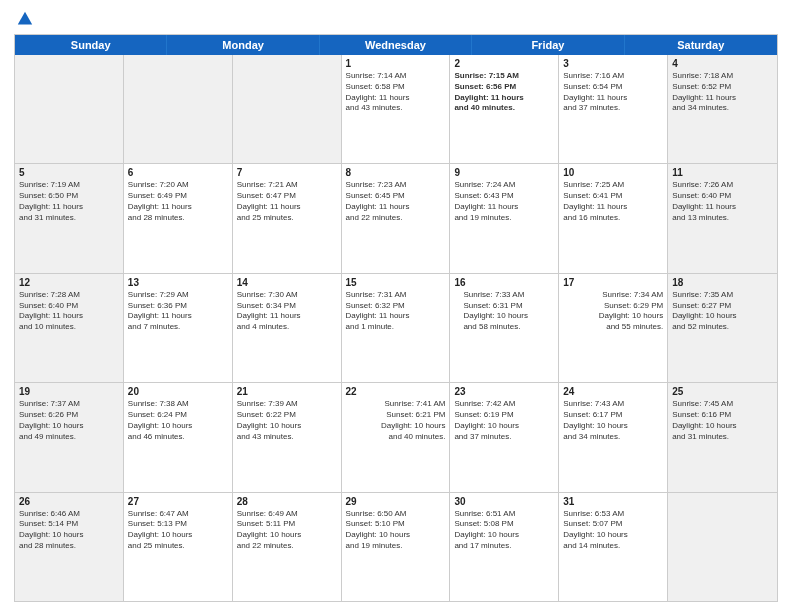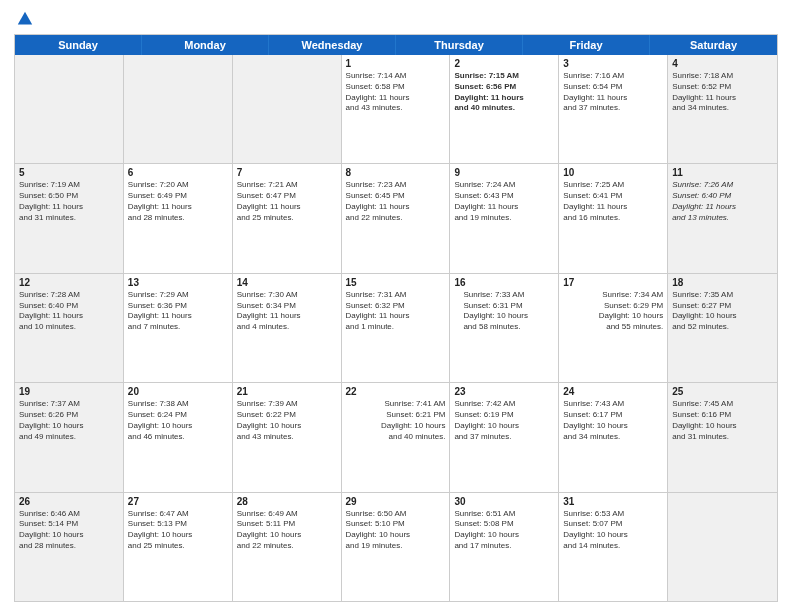--- a/index.html
+++ b/index.html
@@ -60,21 +60,21 @@
       color: #555;
     }
     .calendar {
       flex: 1;
       display: flex;
       flex-direction: column;
       border: 1px solid #ccc;
     }
     .cal-header {
       display: grid;
-      grid-template-columns: repeat(6, 1fr);
+      grid-template-columns: repeat(5, 1fr);
       background: #1565c0;
     }
     .cal-header-cell {
       color: #fff;
       font-size: 11px;
       font-weight: bold;
       text-align: center;
       padding: 4px 2px;
       border-right: 1px solid #2176cc;
     }
@@ -132,21 +132,20 @@
       <div class="month-title"></div>
       <div class="location"></div>
     </div>
   </div>
 
   <div class="calendar">
     <div class="cal-header">
     <div class="cal-header-cell">Sunday</div>
         <div class="cal-header-cell">Monday</div>
         <div class="cal-header-cell">Wednesday</div>
-        <div class="cal-header-cell">Thursday</div>
         <div class="cal-header-cell">Friday</div>
         <div class="cal-header-cell">Saturday</div>
       </div>
     <div class="cal-body">
     <div class="cal-row">
           <div class="cal-cell shaded empty"></div>
           <div class="cal-cell shaded empty"></div>
           <div class="cal-cell shaded empty"></div>
           <div class="cal-cell">
             <div class="day-num">1</div>
@@ -215,21 +214,21 @@
           </div>
           <div class="cal-cell">
             <div class="day-num">10</div>
             <div class="cell-text" style="white-space: pre-line;">Sunrise: 7:25 AM
 Sunset: 6:41 PM
 Daylight: 11 hours
 and 16 minutes.</div>
           </div>
           <div class="cal-cell shaded">
             <div class="day-num">11</div>
-            <div class="cell-text" style="white-space: pre-line; font-style: italic;">Sunrise: 7:26 AM
+            <div class="cell-text" style="white-space: pre-line;">Sunrise: 7:26 AM
 Sunset: 6:40 PM
 Daylight: 11 hours
 and 13 minutes.</div>
           </div>
         </div>
         <div class="cal-row">
           <div class="cal-cell shaded">
             <div class="day-num">12</div>
             <div class="cell-text" style="white-space: pre-line;">Sunrise: 7:28 AM
 Sunset: 6:40 PM

